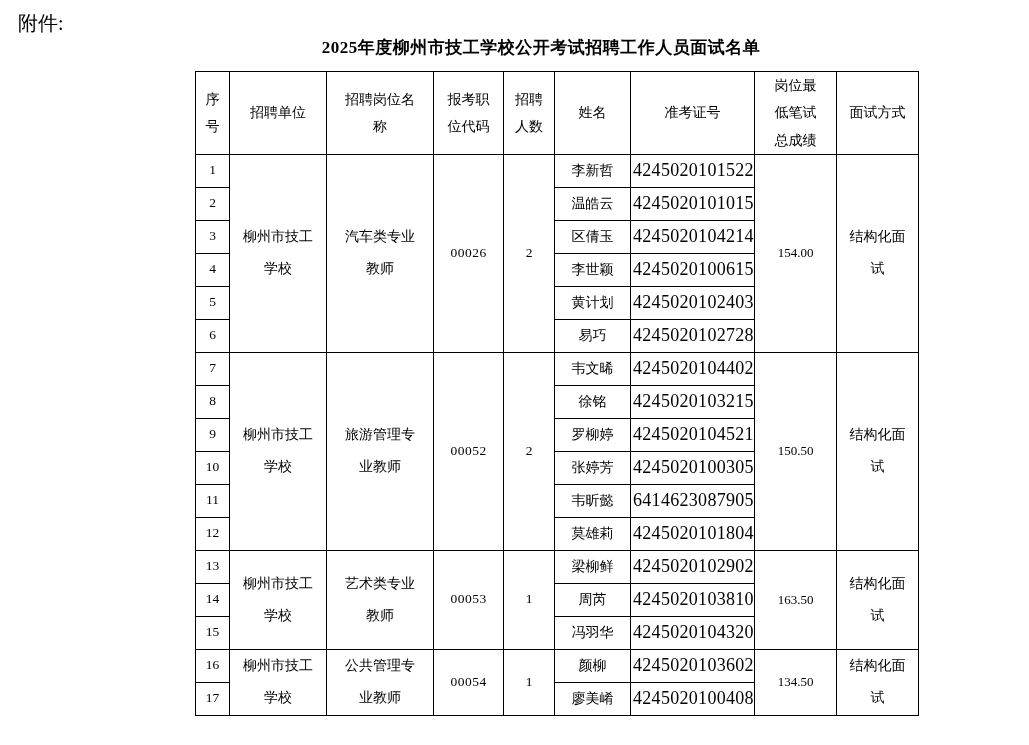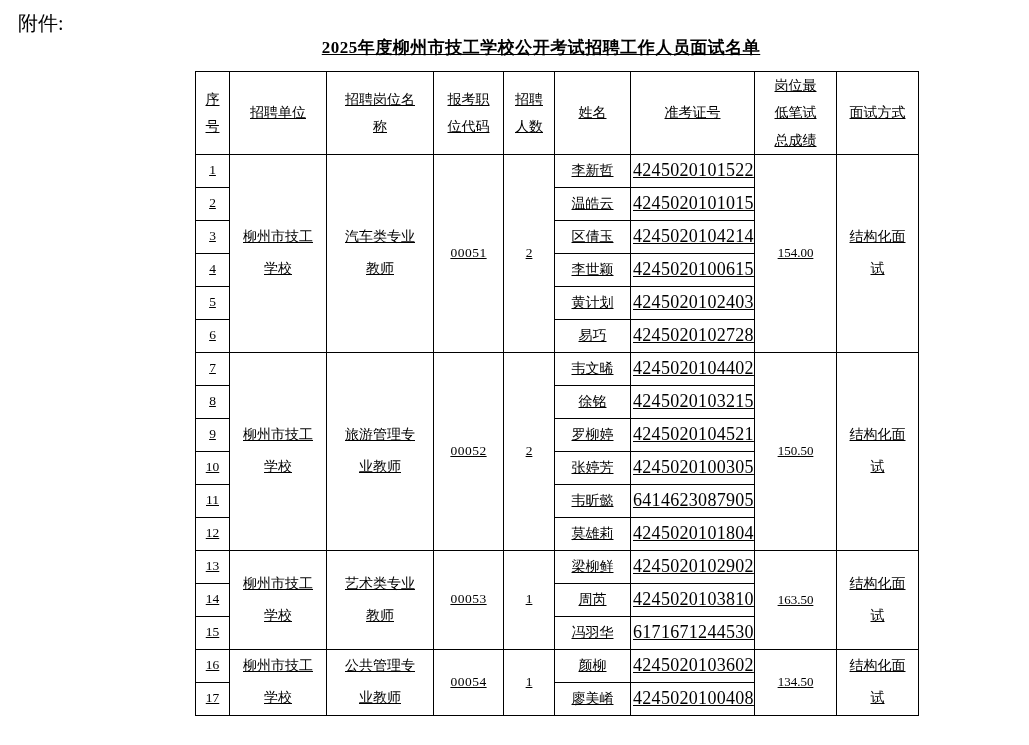--- a/index.html
+++ b/index.html
@@ -8,21 +8,21 @@
     width:1029px; height:745px;
     position:relative;
     font-family:"Liberation Serif","DejaVu Serif",serif;
     color:#000000;
   }
   .attachment {
     position:absolute; left:18px; top:10px;
     font-size:20px; color:#000;
   }
   .doc {
-    position:absolute; left:195px; top:36px; width:692px;text-decoration:underline;
+    position:absolute; left:195px; top:36px; width:692px;
   }
   .doc-title {
     text-align:center;
     font-size:17px; font-weight:bold;
     letter-spacing:0.5px;
     margin-bottom:12px;
     white-space:nowrap;
   }
   table.roster {
     border-collapse:collapse;
@@ -90,21 +90,21 @@
         <th class="p-c6">准考证号</th>
         <th class="p-c7">岗位最低笔试总成绩</th>
         <th class="p-c8">面试方式</th>
       </tr>
     </thead>
     <tbody id="table-body">
         <tr>
           <td class="seq">1</td>
           <td rowspan="6" class="wrap p-c1">柳州市技工学校</td>
           <td rowspan="6" class="wrap p-c2">汽车类专业教师</td>
-          <td rowspan="6" class="code">00051</td>
+          <td rowspan="6" class="code">00026</td>
           <td rowspan="6" class="hires">2</td>
           <td class="p-c5">李新哲</td>
           <td class="ticket">4245020101522</td>
           <td rowspan="6" class="score">154.00</td>
           <td rowspan="6" class="wrap p-c8">结构化面试</td>
         </tr>
         <tr>
           <td class="seq">2</td>
           <td class="p-c5">温皓云</td>
           <td class="ticket">4245020101015</td>
@@ -177,21 +177,21 @@
           <td rowspan="3" class="wrap p-c8">结构化面试</td>
         </tr>
         <tr>
           <td class="seq">14</td>
           <td class="p-c5">周芮</td>
           <td class="ticket">4245020103810</td>
         </tr>
         <tr>
           <td class="seq">15</td>
           <td class="p-c5">冯羽华</td>
-          <td class="ticket">6171671244530</td>
+          <td class="ticket">4245020104320</td>
         </tr>
         <tr>
           <td class="seq">16</td>
           <td rowspan="2" class="wrap p-c1">柳州市技工学校</td>
           <td rowspan="2" class="wrap p-c2">公共管理专业教师</td>
           <td rowspan="2" class="code">00054</td>
           <td rowspan="2" class="hires">1</td>
           <td class="p-c5">颜柳</td>
           <td class="ticket">4245020103602</td>
           <td rowspan="2" class="score">134.50</td>

